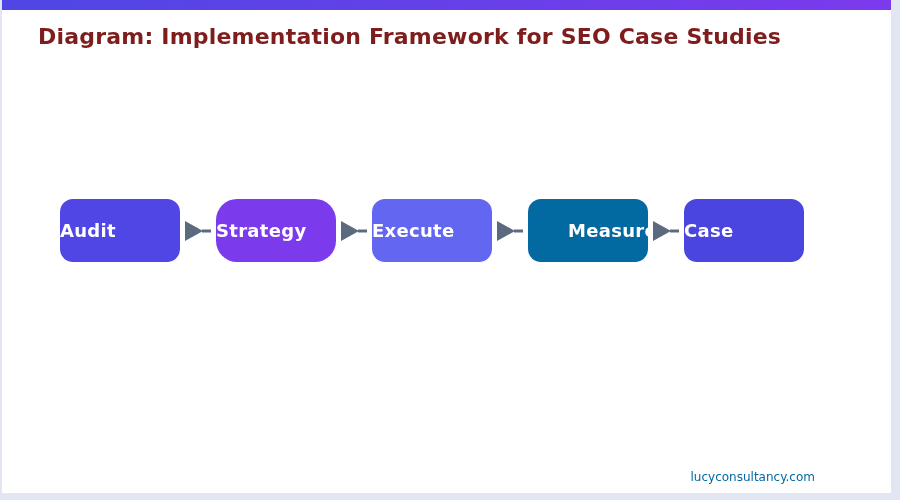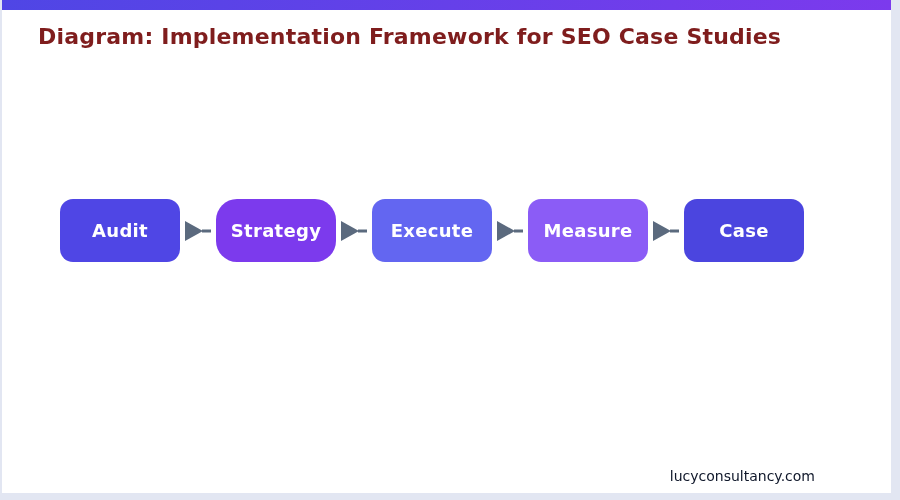--- a/index.html
+++ b/index.html
@@ -35,21 +35,21 @@
     left: 58px; top: 199px;
     display: flex;
     align-items: center;
   }
 
   .flow-node {
     width: 120px; height: 63px;
     border-radius: 13px;
     display: flex;
     align-items: center;
-    justify-content: center;
+    justify-content: flex-start;
     color: #ffffff;
     font-size: 18px;
     font-weight: bold;
     letter-spacing: 0.3px;
   }
   .flow-node.c0 { background: #4f46e5; }
   .flow-node.c1 { background: #7c3aed; }
   .flow-node.c2 { background: #6366f1; }
   .flow-node.c3 { background: #8b5cf6; }
   .flow-node.c4 { background: #4b45df; }
@@ -59,22 +59,22 @@
     display: flex;
     align-items: center;
     justify-content: center;
     flex: 0 0 auto;
   }
   .flow-arrow svg { display: block; }
 
   .footer-credit {
     position: absolute;
     right: 76px; bottom: 9px;
-    font-size: 14px;
-    color: #0f172a;
+    font-size: 12px;
+    color: #0369a1;
   }
 </style>
 </head>
 <body>
 
 <div class="page">
 
   <div class="topbar" style="--bar-start: #4f46e5; --bar-end: #7c3aed;"></div>
 
   <div class="page-title">Diagram: Implementation Framework for SEO Case Studies</div>
@@ -107,21 +107,21 @@
       <span>Execute</span>
     </div>
 
     <div class="flow-arrow">
       <svg width="28" height="24" viewBox="0 0 28 24">
         <polygon points="1,2 1,22 19,12" fill="#5b6a7e"></polygon>
         <rect x="18" y="10.5" width="9" height="3" fill="#5b6a7e"></rect>
       </svg>
     </div>
 
-    <div class="flow-node c3" style="background: #8b5cf6;">
+    <div class="flow-node c3" style="background: #0369a1; padding-left: 40px;">
       <span>Measure</span>
     </div>
 
     <div class="flow-arrow">
       <svg width="28" height="24" viewBox="0 0 28 24">
         <polygon points="1,2 1,22 19,12" fill="#5b6a7e"></polygon>
         <rect x="18" y="10.5" width="9" height="3" fill="#5b6a7e"></rect>
       </svg>
     </div>
 

